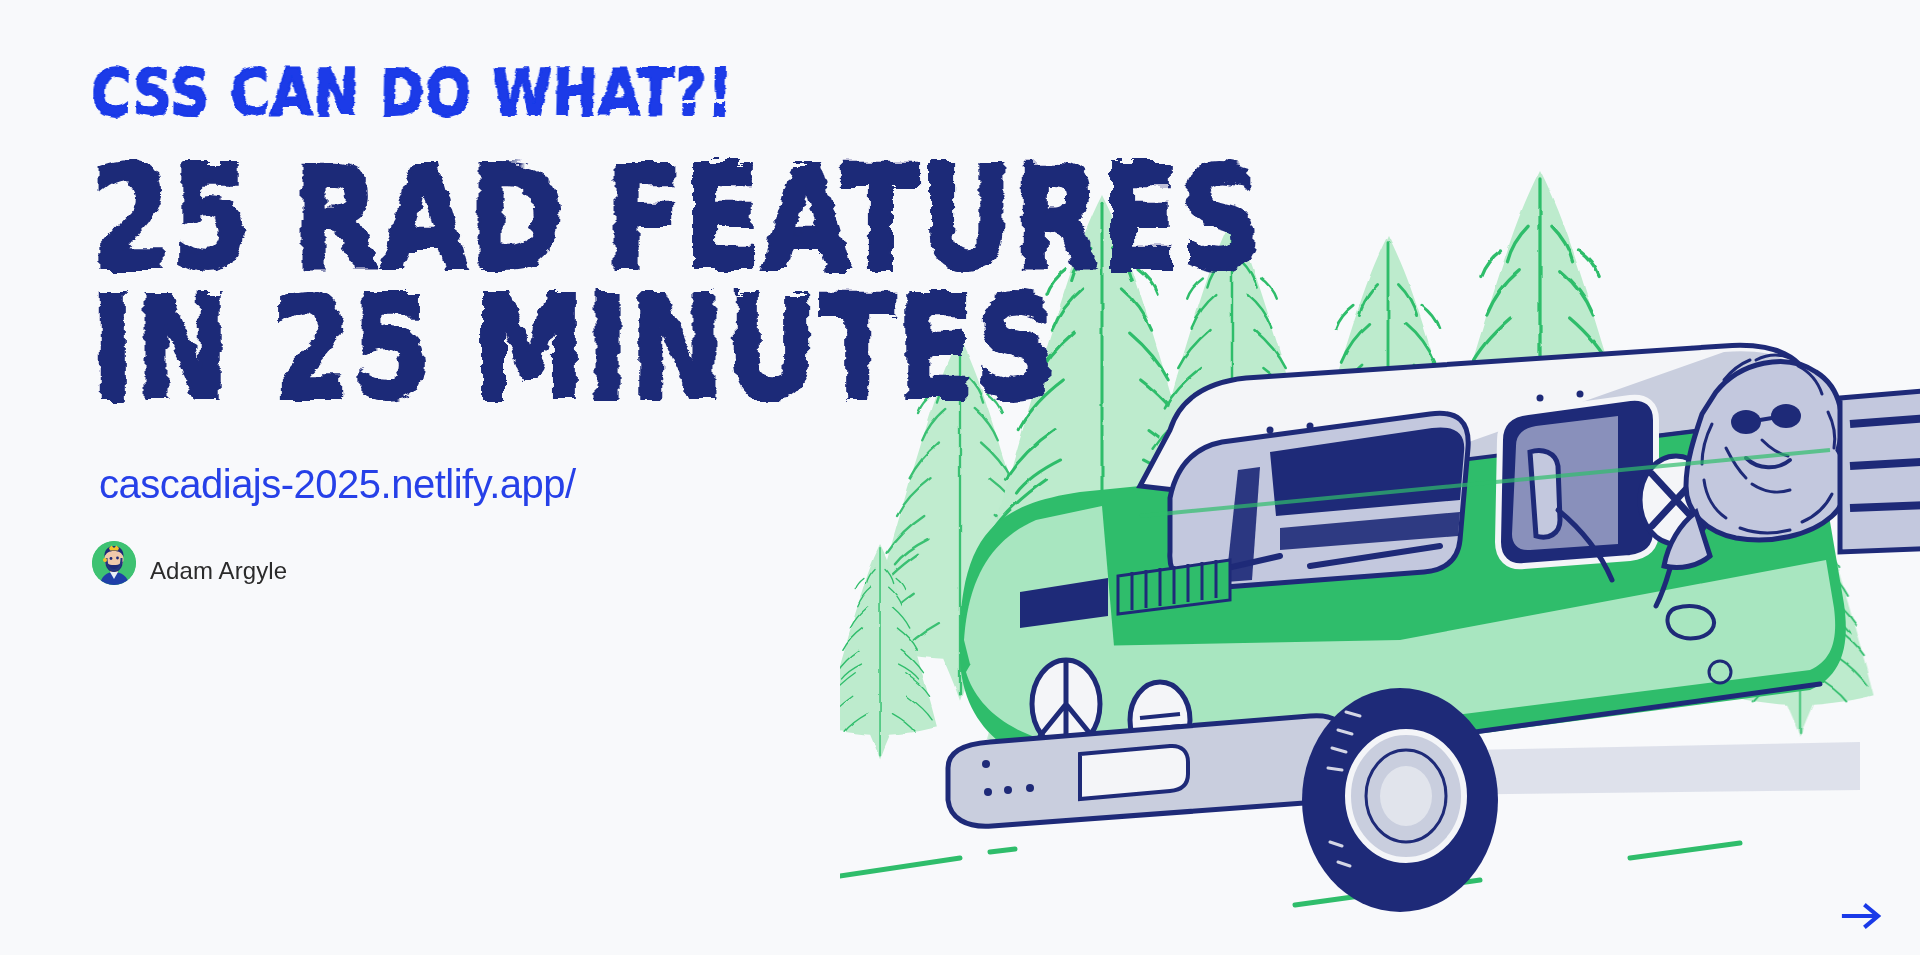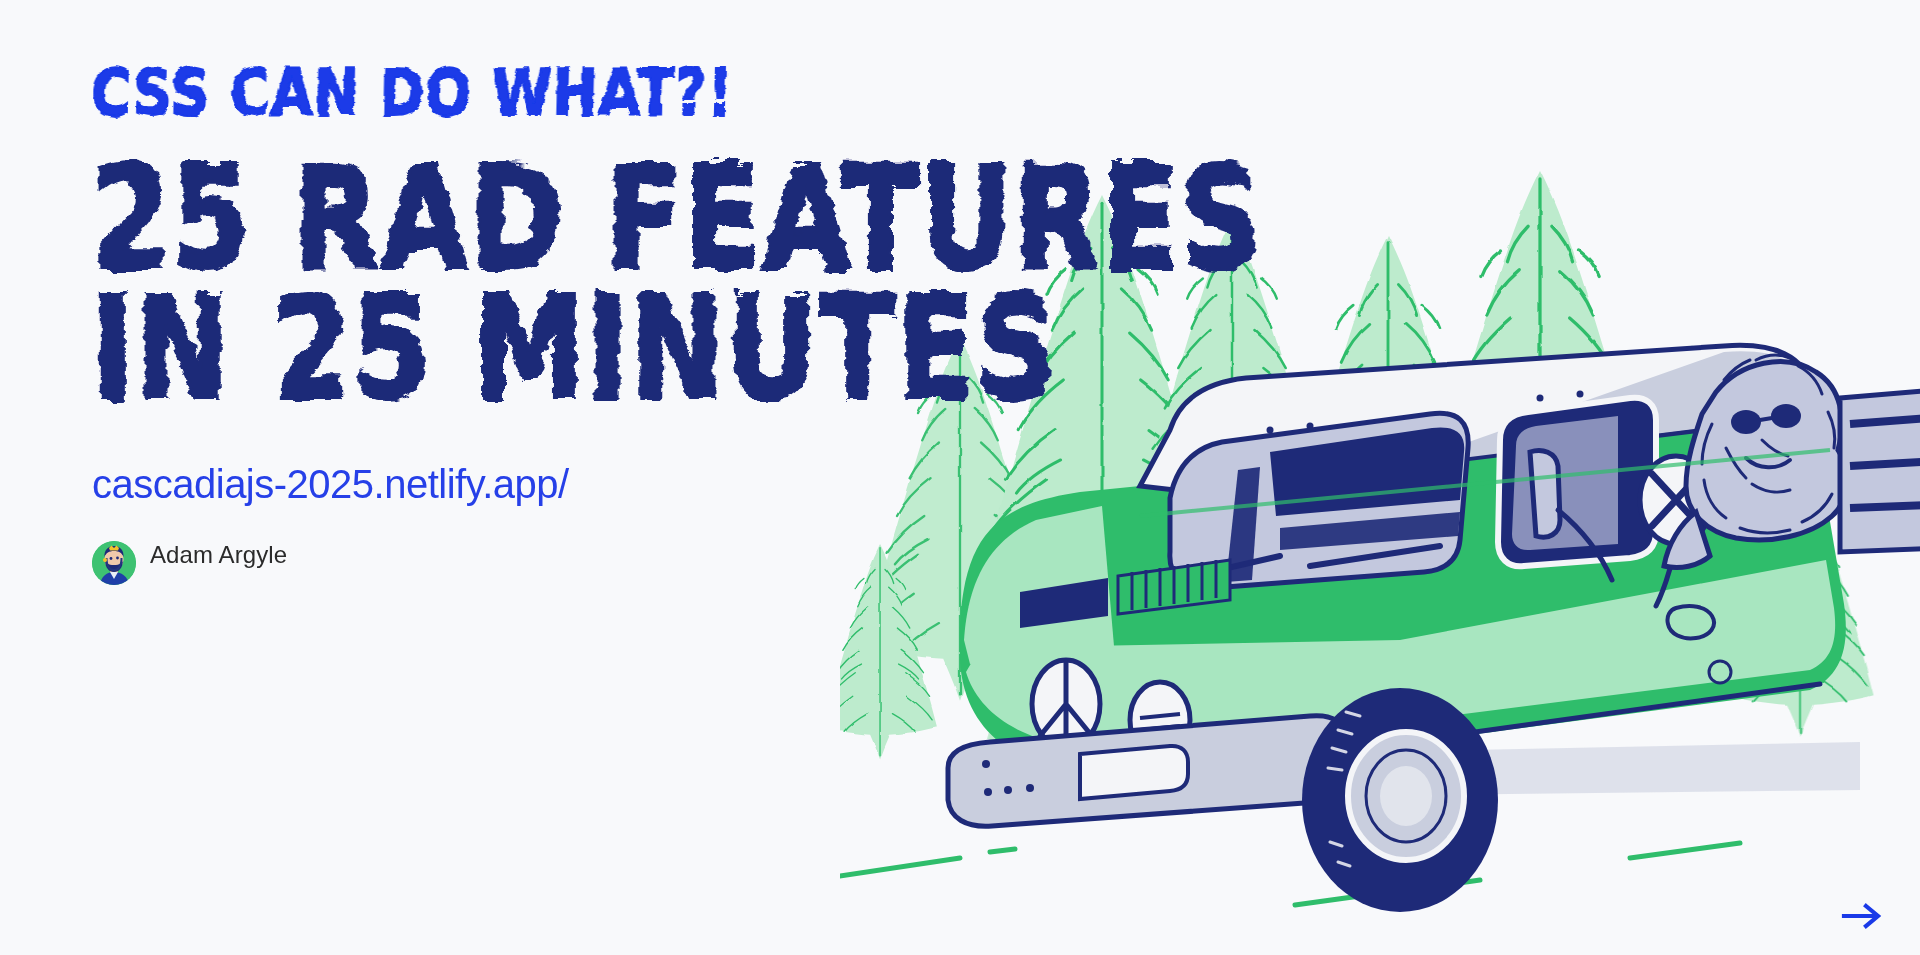--- a/index.html
+++ b/index.html
@@ -70,31 +70,31 @@
     -webkit-text-stroke: 3px #1e2a78;
     transform: scaleY(1.28);
     transform-origin: left top;
     white-space: nowrap;
     margin: 0 0 26px 0;
     filter: url(#roughen2);
   }
   .headline-line:last-child { margin-bottom: 0; }
 
   .url {
-    margin: 76px 0 0 0;
+    margin: 76px 0 0 7px;
     font-family: "Liberation Sans", sans-serif;
     font-weight: 300;
     font-size: 40px;
     letter-spacing: -0.5px;
     color: #2640e8;
   }
 
   .author {
     display: flex;
-    align-items: flex-start;
+    align-items: flex-end;
     gap: 14px;
     margin-top: 34px;
   }
   .avatar {
     width: 44px;
     height: 44px;
     border-radius: 50%;
     background: #3ec272;
     overflow: hidden;
     flex: none;

